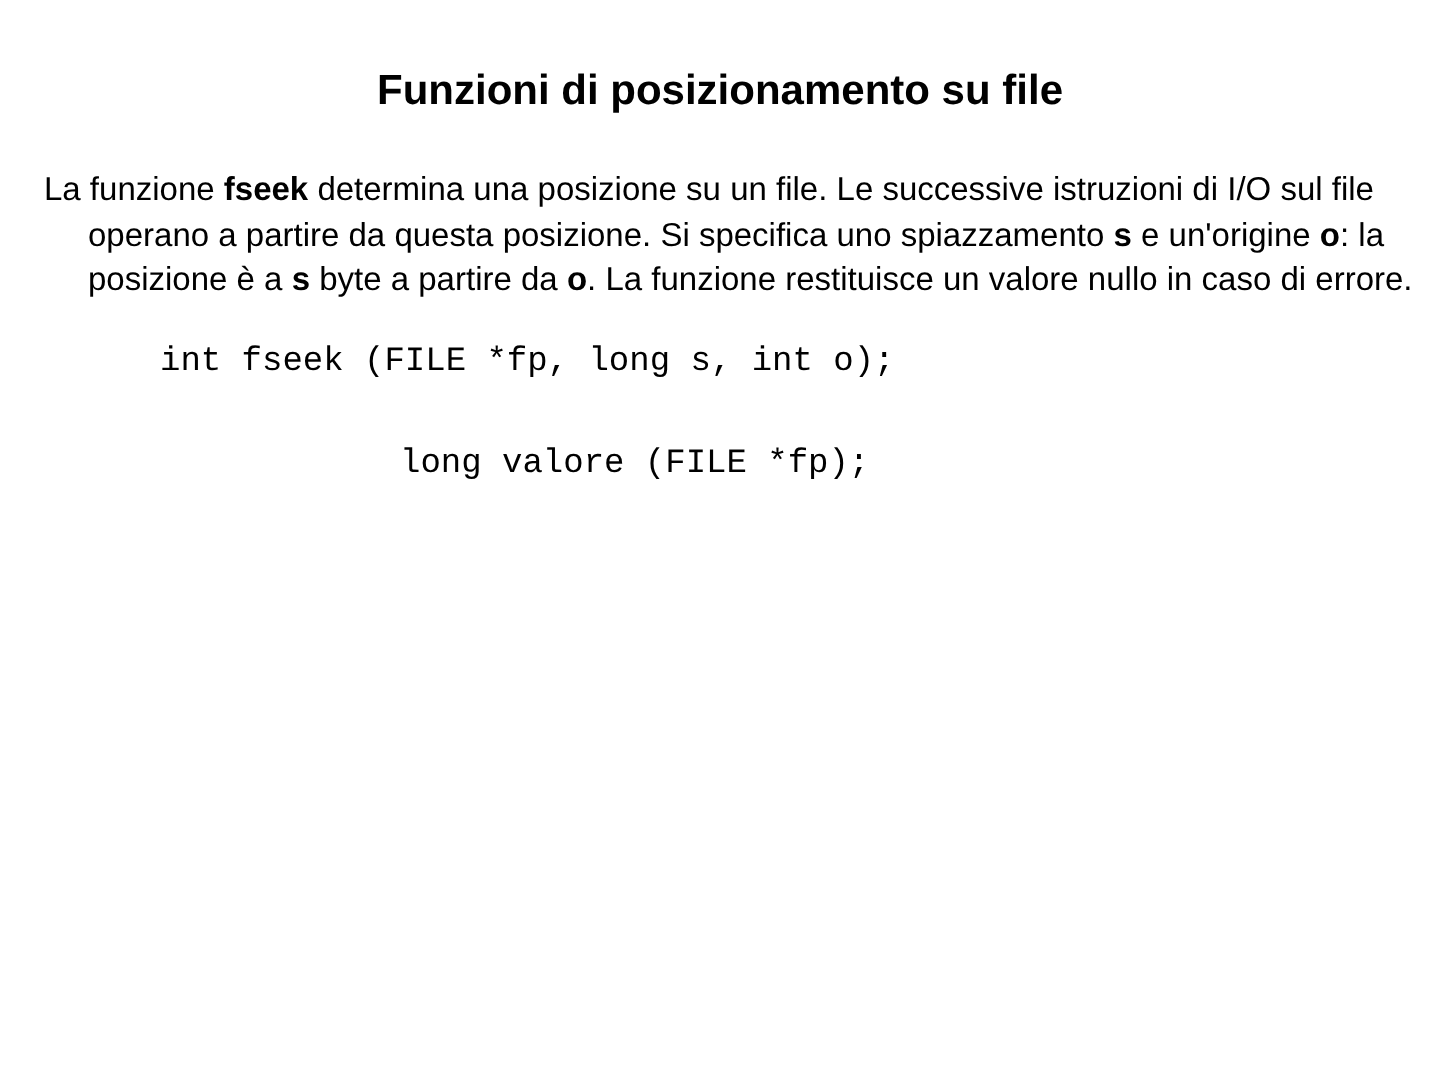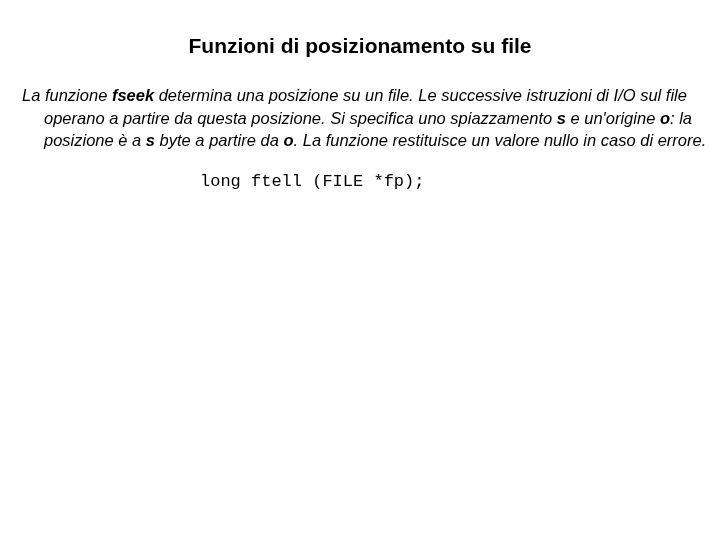--- a/index.html
+++ b/index.html
@@ -27,21 +27,20 @@
     padding-top: 32px;
     padding-bottom: 24px;
   }
   .para {
     padding-left: 22px;
     padding-right: 6px;
     text-indent: -22px;
     margin-left: 22px;
     margin-bottom: 14px;
     font-size: 16.5px;
-    font-style: italic;
   }
   .code {
     font-family: "Courier New", Courier, monospace;
     font-size: 17px;
     white-space: pre;
     margin-top: 20px;
     margin-bottom: 28px;
   }
   .code1 { padding-left: 80px; }
   .code2 { padding-left: 200px; }
@@ -51,17 +50,18 @@
 <body>
 
 <div class="slide">
 
   <div class="title">Funzioni di posizionamento su file</div>
 
   <div class="para">
     <span>La funzione </span><b>fseek</b><span> determina una posizione su un file. Le successive istruzioni di I/O sul file operano a partire da questa posizione. Si specifica uno spiazzamento </span><b>s</b><span> e un'origine </span><b>o</b><span>: la posizione è a </span><b>s</b><span> byte a partire da </span><b>o</b><span>. La funzione restituisce un valore nullo in caso di errore.</span>
   </div>
 
+  <div class="code code1">int fseek (FILE *fp, long s, int o);</div>
 
 
-  <div class="code code2">long ftell (FILE *fp);</div>
+  <div class="code code2">long valore (FILE *fp);</div>
 
 </div>
 
 </body></html>

